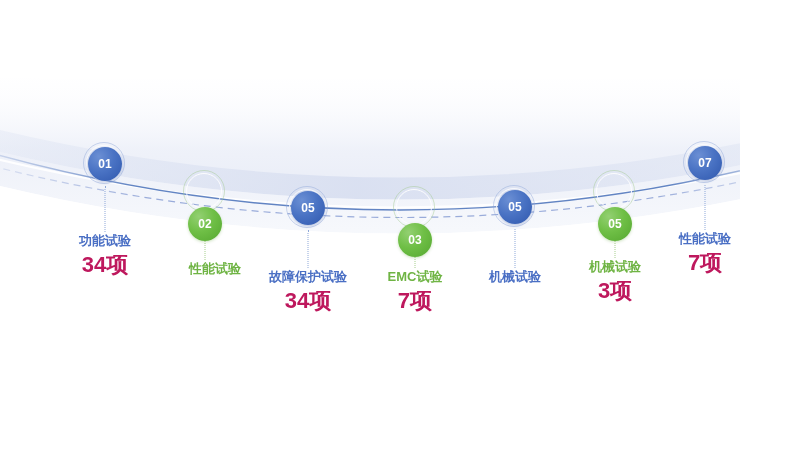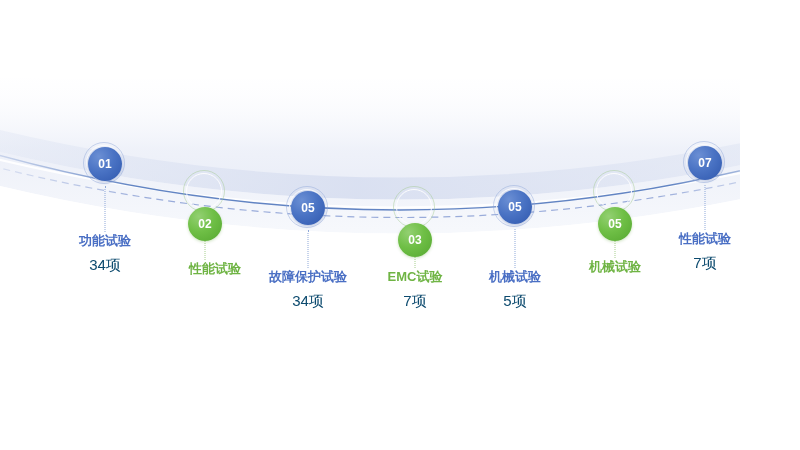--- a/index.html
+++ b/index.html
@@ -97,24 +97,24 @@
     white-space: nowrap;
   }
   .caption .title {
     font-size: 13px;
     font-weight: bold;
     line-height: 18px;
   }
   .caption.blue .title { color: #4a6fc4; }
   .caption.green .title { color: #6fb444; }
   .caption .count {
-    font-size: 15px;
-    color: #0c4a6e;
+    font-size: 22px;
+    color: #be185d;
     line-height: 30px;
-    font-weight: normal;
+    font-weight: bold;
   }
 </style>
 </head>
 <body>
 
 <div id="stage">
 
   <svg id="arc-svg" viewBox="0 0 800 450" preserveAspectRatio="none">
     <defs>
       <linearGradient id="bandTop" x1="0" y1="0" x2="0" y2="1">
@@ -215,24 +215,24 @@
       <div class="caption blue" style="left: 308px; top: 268px;">
         <div class="title">故障保护试验</div>
         <div class="count">34项</div>
       </div>
       <div class="caption green" style="left: 415px; top: 268px;">
         <div class="title">EMC试验</div>
         <div class="count">7项</div>
       </div>
       <div class="caption blue" style="left: 515px; top: 268px;">
         <div class="title">机械试验</div>
-        <div class="count">5项</div>
       </div>
       <div class="caption green" style="left: 615px; top: 258px;">
         <div class="title">机械试验</div>
+        <div class="count">3项</div>
       </div>
       <div class="caption blue" style="left: 705px; top: 230px;">
         <div class="title">性能试验</div>
         <div class="count">7项</div>
       </div>
     </div>
 
 </div>
 
 </body></html>

